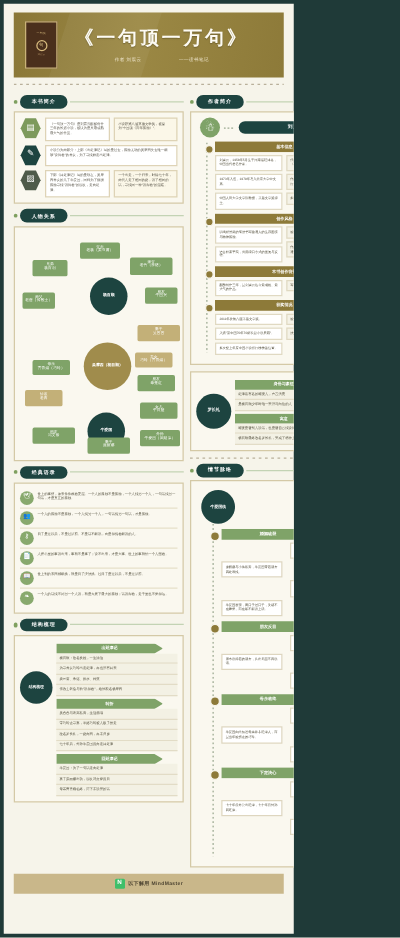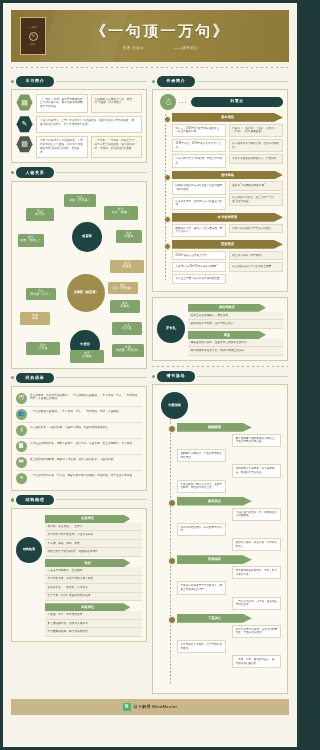--- a/index.html
+++ b/index.html
@@ -7,21 +7,21 @@
   body {
     font-family: "Liberation Sans", "DejaVu Sans", sans-serif;
     background:#1f3a38;
     font-size:3.1px;
     line-height:1.45;
     color:#3a3a32;
     overflow:hidden;
   }
   .page {
     position:absolute; left:3px; top:3px;
-    width:294px; height:744px;
+    width:232px; height:744px;
     background:#f6f4ea;
     overflow:hidden;
   }
 
   
   .hero {
     margin:7px 8px 0 8px; height:52px;
     background:linear-gradient(100deg,#8a7737 0%,#9b8844 45%,#8d7a39 100%);
     display:flex; align-items:center; position:relative; overflow:hidden;
   }

